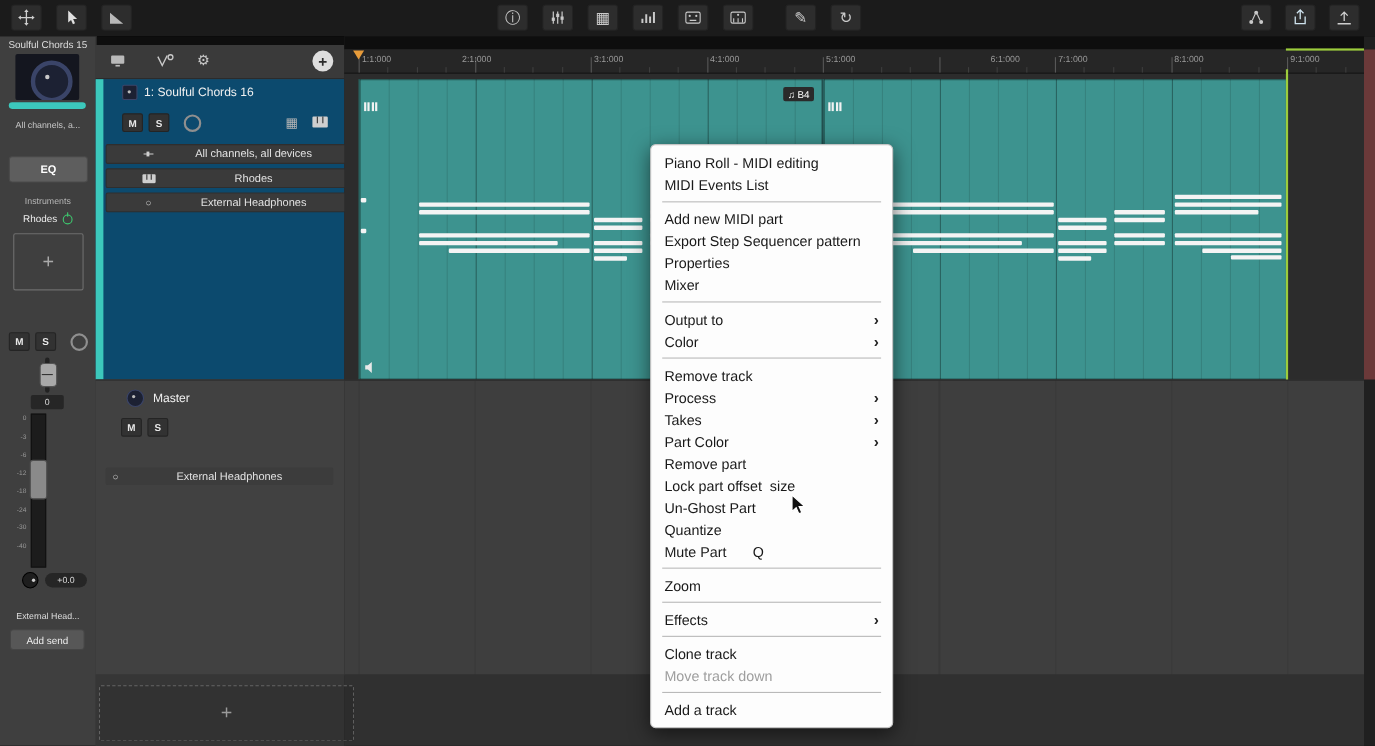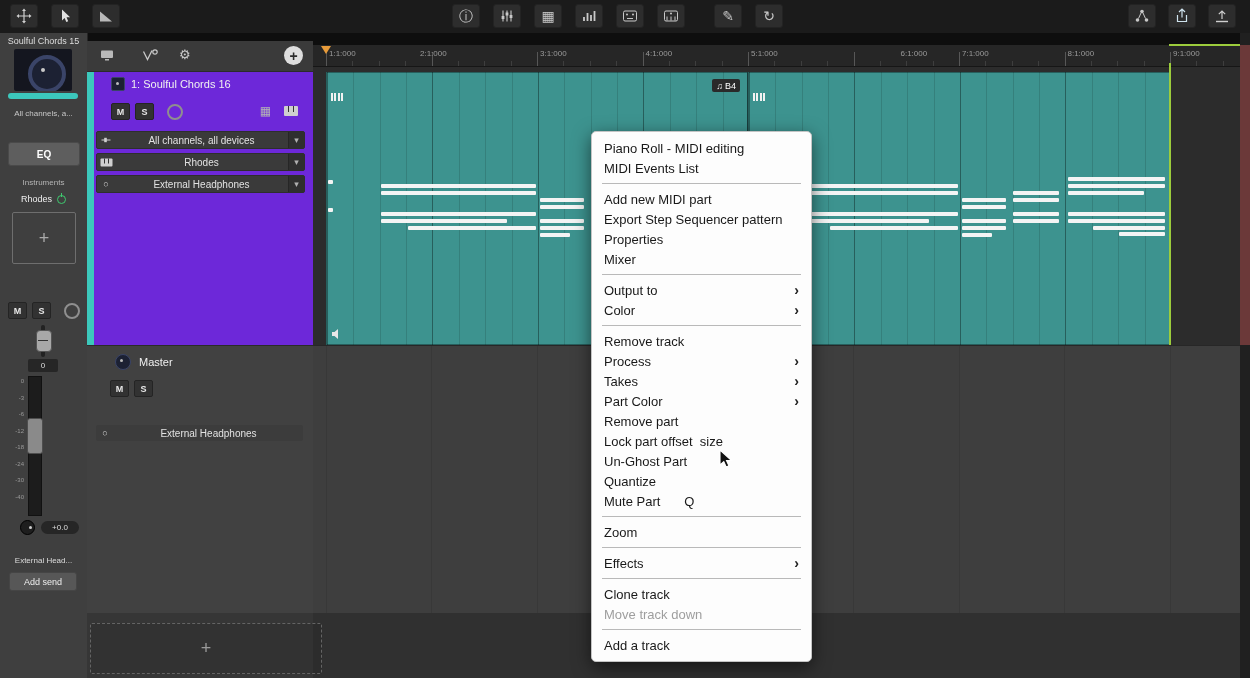--- a/index.html
+++ b/index.html
@@ -63,31 +63,31 @@
 
   
   .top-black{position:absolute;left:87px;top:33px;width:1163px;height:8px;background:#0e0e0e;}
 
   
   .trackpanel{position:absolute;left:87px;top:41px;width:226px;height:637px;background:#474747;border-right:1px solid #1c1c1c;}
   .tp-header{position:absolute;left:0;top:0;width:100%;height:30px;background:#3a3a3a;border-bottom:1px solid #2b2b2b;}
   .tp-header .hicon{position:absolute;top:6px;}
   .add-circle{position:absolute;right:10px;top:5px;width:19px;height:19px;border-radius:50%;background:#dedede;
               color:#2b2b2b;font-size:14px;font-weight:bold;display:flex;align-items:center;justify-content:center;}
-  .track1{position:absolute;left:0;top:31px;width:100%;height:273px;background:#6d28d9;}
+  .track1{position:absolute;left:0;top:31px;width:100%;height:273px;background:#0c4a6e;}
   .colorstrip{position:absolute;left:0;top:0;width:7px;height:100%;background:var(--accent-teal,#3cc8bc);}
   .t-name-row{position:absolute;left:24px;top:5px;display:flex;align-items:center;gap:6px;}
   .mini-thumb{width:12px;height:12px;border-radius:2px;background:#1c2133;border:1px solid #3a4468;position:relative;}
   .mini-thumb::after{content:'';position:absolute;left:4px;top:4px;width:3px;height:3px;border-radius:50%;background:#bbb;}
   .t-name{font-size:11px;color:#f0f0f0;}
   .t-ms-row{position:absolute;left:24px;top:31px;display:flex;align-items:center;gap:5px;}
   .t-ms-row .rec-circle{margin-left:8px;}
   .t-right-icons{position:absolute;right:14px;top:32px;display:flex;gap:12px;align-items:center;color:#b5b5b5;}
   .drow{position:absolute;left:9px;width:207px;height:16px;background:#3a3a3a;border:1px solid #2e2e2e;border-radius:2px;
-        display:flex;align-items:center;}
+        display:flex;align-items:center;padding-left:29px;}
   .drow-ic{width:18px;display:flex;justify-content:center;color:#cfcfcf;font-size:9px;}
   .drow-label{flex:1;text-align:center;font-size:10px;color:#e2e2e2;white-space:nowrap;overflow:hidden;}
   .drow-chev{width:15px;height:100%;background:#2f2f2f;color:#b0b0b0;font-size:9px;display:flex;align-items:center;justify-content:center;border-left:1px solid #262626;}
   .master{position:absolute;left:0;top:304px;width:100%;height:268px;background:#414141;border-top:1px solid #2b2b2b;}
   .m-name-row{position:absolute;left:28px;top:8px;display:flex;align-items:center;gap:8px;}
   .m-ms-row{position:absolute;left:23px;top:34px;display:flex;gap:5px;}
   .outbar{position:absolute;left:9px;top:79px;width:207px;height:16px;background:#3c3c3c;border-radius:2px;display:flex;align-items:center;}
   .tp-bottom{position:absolute;left:0;top:572px;width:100%;height:65px;background:#363636;}
 
   

